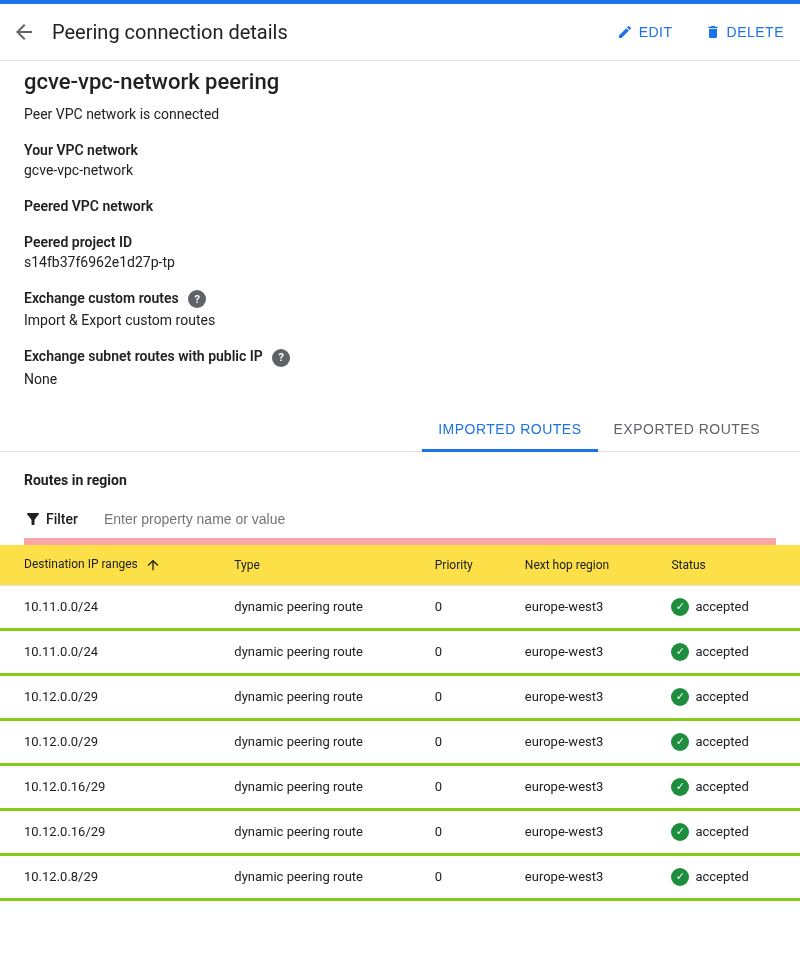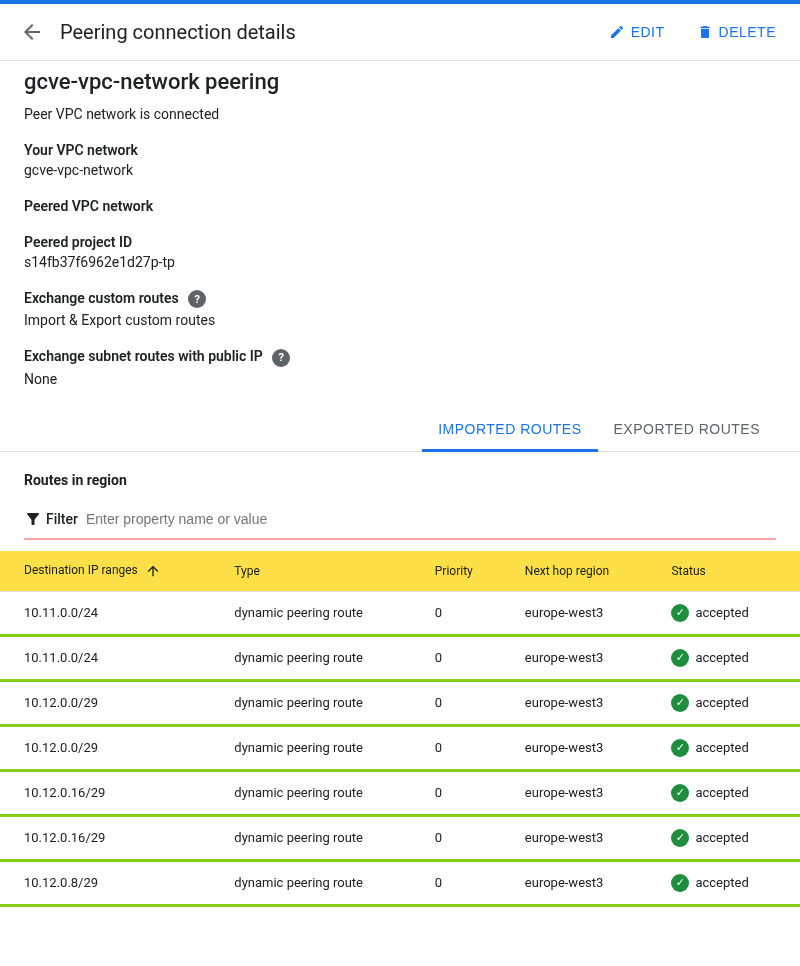--- a/index.html
+++ b/index.html
@@ -10,21 +10,21 @@
       background: #fff;
       width: 800px;
       min-height: 966px;
       overflow-x: hidden;
     }
 
     
     .header {
       display: flex;
       align-items: center;
-      padding: 12px 16px;
+      padding: 12px 8px;
       border-bottom: 1px solid #e0e0e0;
       background: #fff;
       position: sticky;
       top: 0;
       z-index: 10;
     }
     .header-back-btn {
       background: none;
       border: none;
       cursor: pointer;
@@ -198,24 +198,24 @@
       top: 50%;
       transform: translateY(-50%);
       pointer-events: none;
       color: #5f6368;
     }
 
     
     .filter-bar {
       display: flex;
       align-items: center;
-      gap: 8px;
+      gap: 26px;
       padding: 10px 0;
-      border-bottom: 2px solid #fca5a5;
-      margin-bottom: 11px;
+      border-bottom: 7px solid #fca5a5;
+      margin-bottom: 0;
     }
     .filter-icon {
       display: flex;
       align-items: center;
       gap: 4px;
       font-size: 14px;
       color: #202124;
       font-weight: 500;
     }
     .filter-input {

